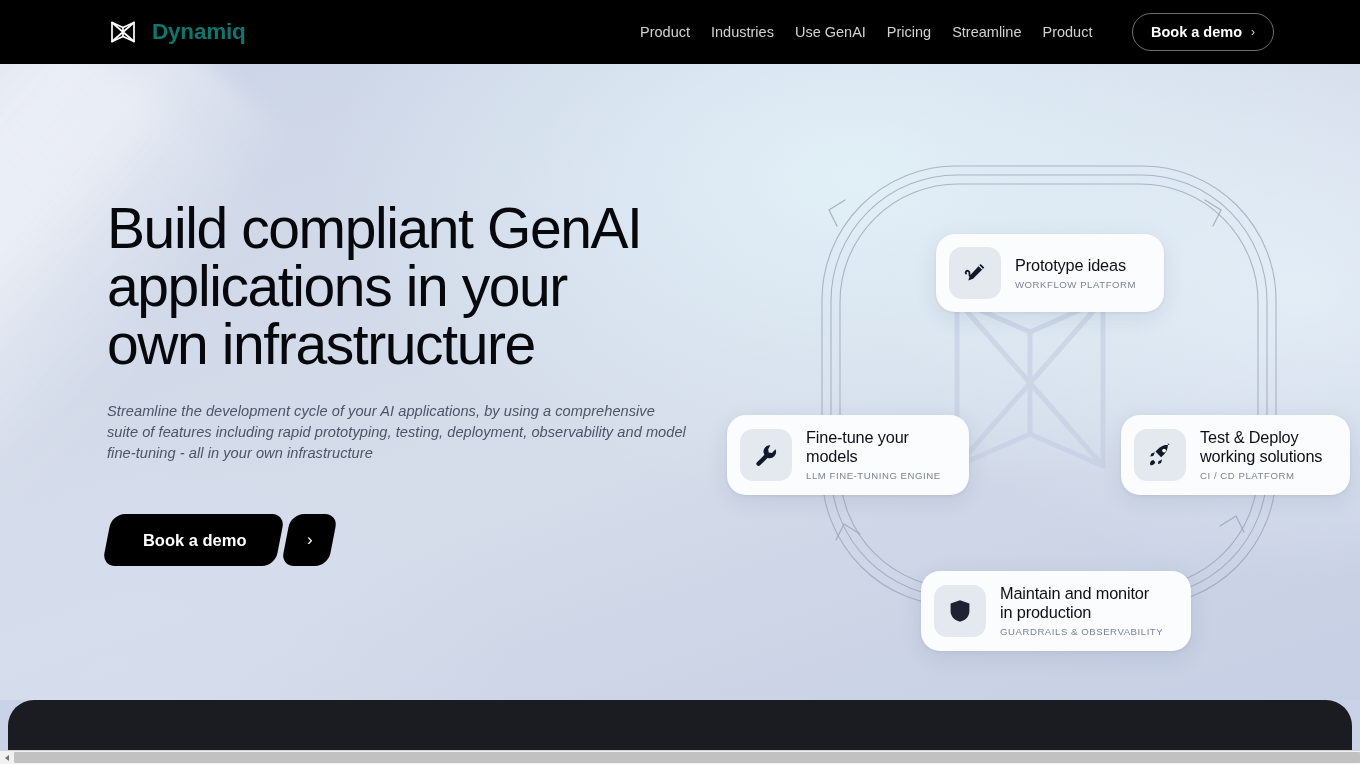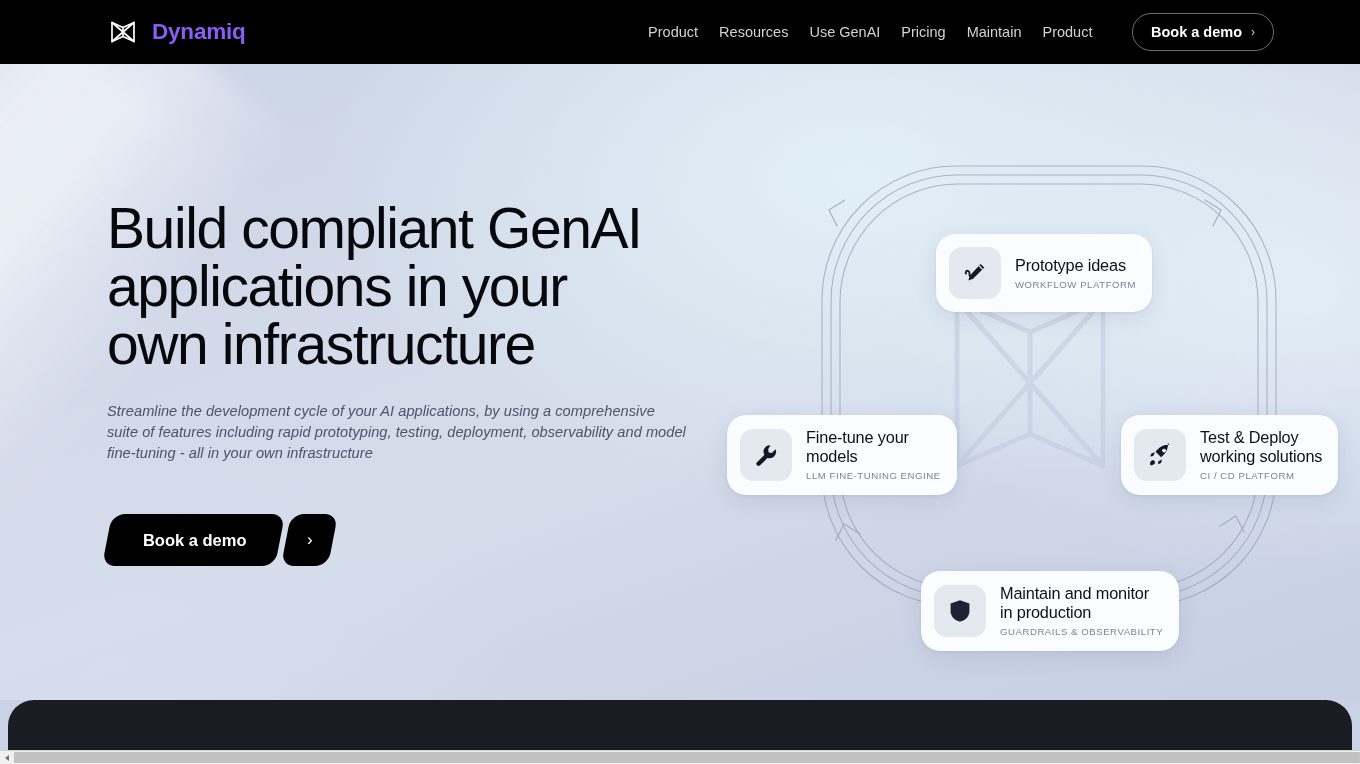--- a/index.html
+++ b/index.html
@@ -35,21 +35,21 @@
 
   .brand {
     display: flex;
     align-items: center;
     gap: 13px;
     margin-left: 107px;
     cursor: pointer;
   }
   .brand-mark { width: 32px; height: 32px; display: block; }
   .brand-name {
-    color: #8b5cf6;
+    color: #0f766e;
     font-size: 22.5px;
     font-weight: bold;
     letter-spacing: -0.2px;
     line-height: 1;
   }
 
   .nav-links {
     margin-left: auto;
     display: flex;
     align-items: center;
@@ -218,21 +218,21 @@
   }
 
   
   .fcard {
     position: absolute;
     display: flex;
     align-items: center;
     gap: 14px;
     background: #fbfcfd;
     border-radius: 19px;
-    padding: 13px 16px 13px 13px;
+    padding: 13px 28px 13px 13px;
     box-shadow: 0 6px 22px rgba(40,55,90,0.10), 0 1px 3px rgba(40,55,90,0.07);
     z-index: 30;
     cursor: pointer;
   }
   .fcard-icon {
     flex: 0 0 auto;
     width: 52px; height: 52px;
     border-radius: 13px;
     background: #e4e9f0;
     display: flex;
@@ -332,24 +332,24 @@
         <path d="M5 6.5 L16 11.5 L27 6.5 L27 25.5 L16 20.5 L5 25.5 Z"></path>
         <path d="M5 6.5 L16 16 L5 25.5"></path>
         <path d="M27 6.5 L16 16 L27 25.5"></path>
         <path d="M16 11.5 L16 20.5"></path>
       </svg>
       <span class="brand-name">Dynamiq</span>
     </div>
 
     <div class="nav-links">
       <a class="nav-link">Product</a>
-      <a class="nav-link">Resources</a>
+      <a class="nav-link">Industries</a>
       <a class="nav-link">Use GenAI</a>
       <a class="nav-link">Pricing</a>
-      <a class="nav-link">Maintain</a>
+      <a class="nav-link">Streamline</a>
       <a class="nav-link">Product</a>
     </div>
 
     <button class="nav-cta">
       <span>Book a demo</span>
       <span class="chev">›</span>
     </button>
 
   </nav>
 

